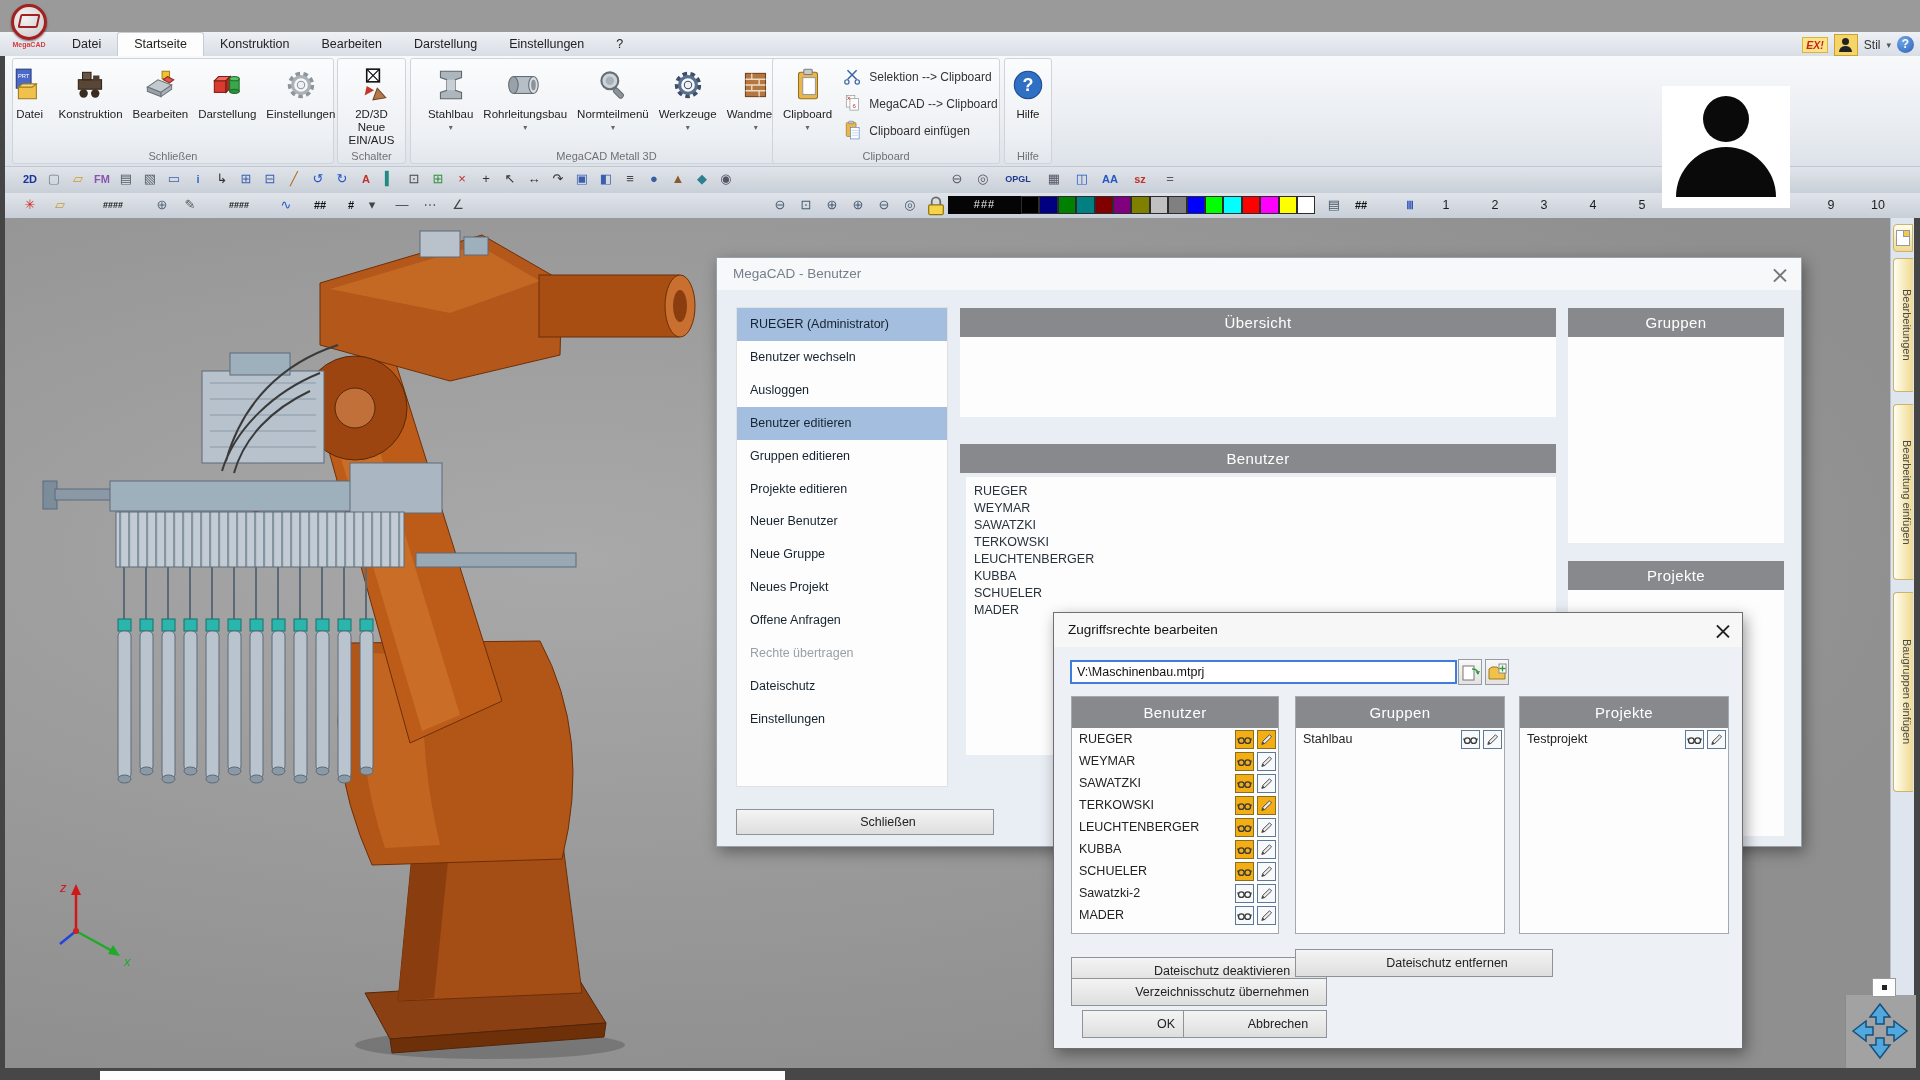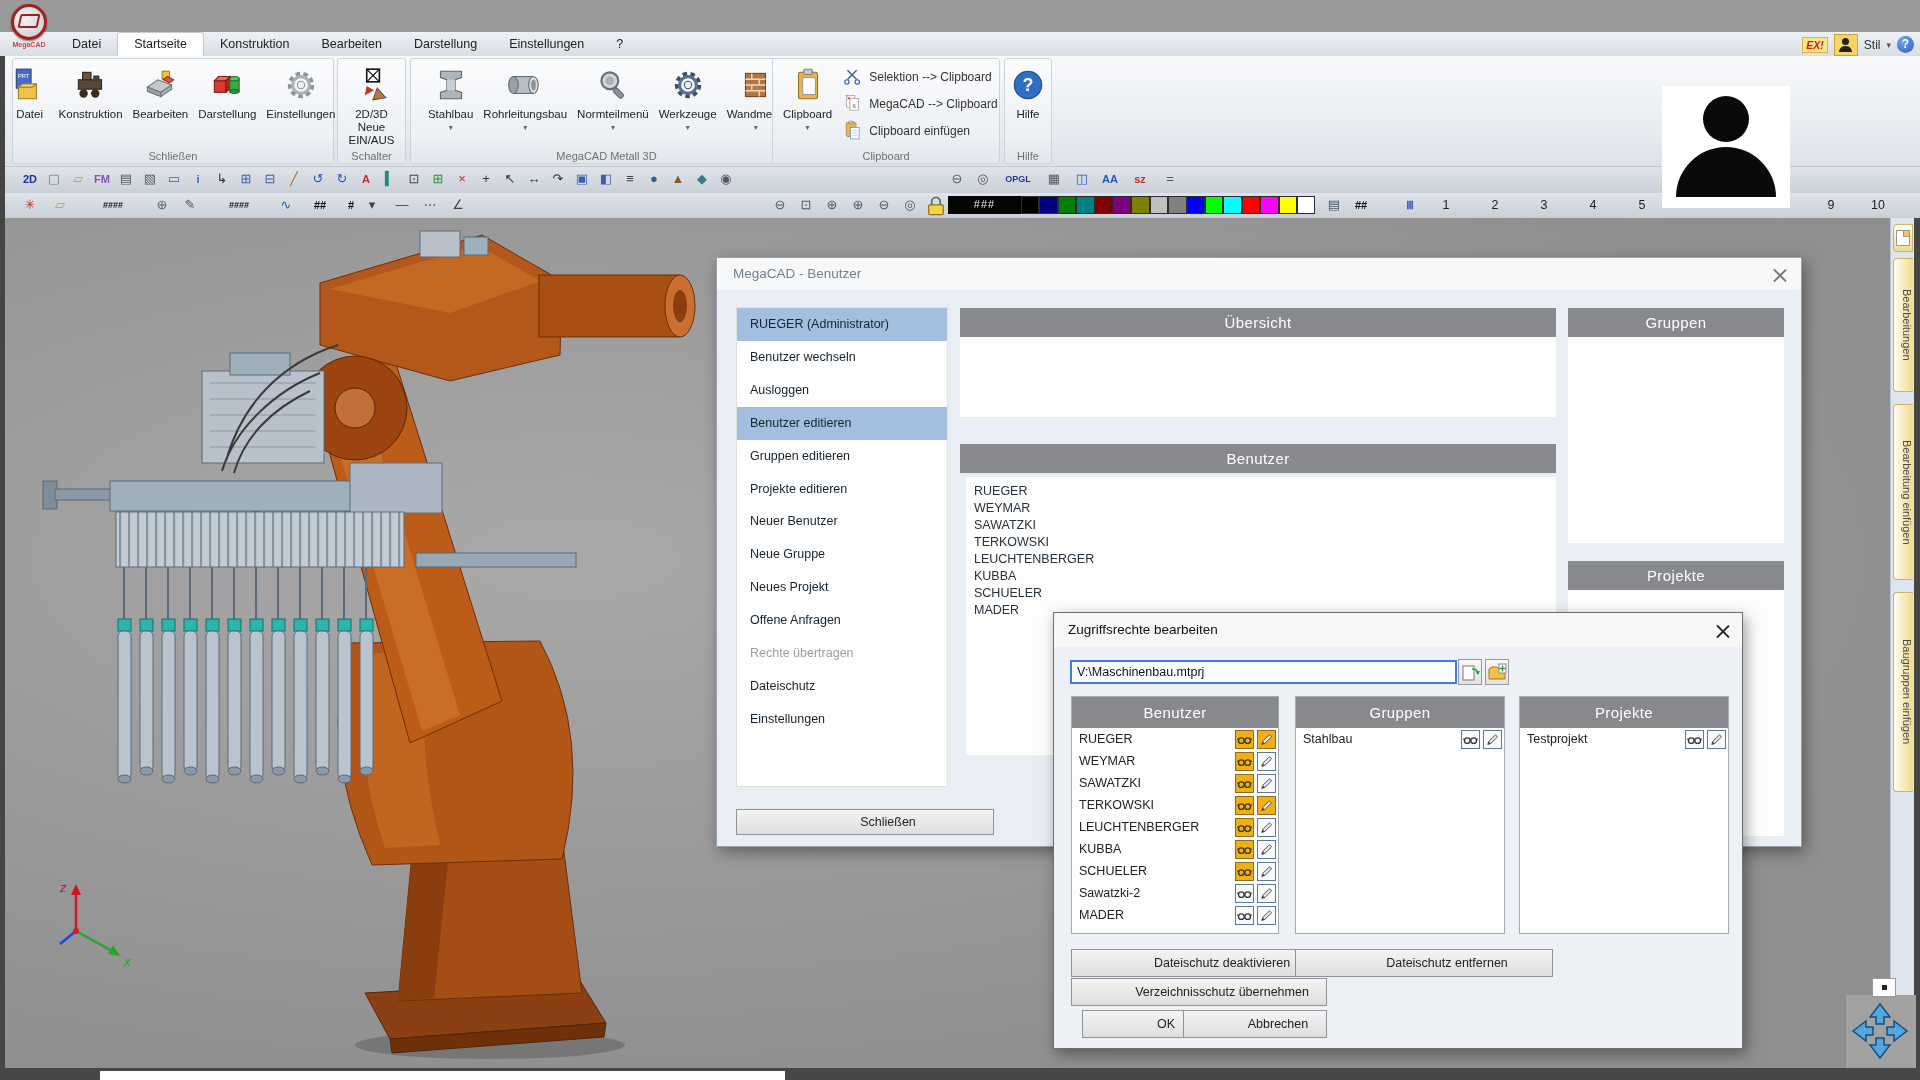--- a/index.html
+++ b/index.html
@@ -784,20 +784,20 @@
             </svg>
           </span>
           <span class="ricon">
             <svg viewBox="0 0 16 16">
               <path d="M3 13.2l1-3.2 7.2-7 2.2 2.2-7.2 7z" fill="#ececec" stroke="#444" stroke-width="1"></path>
               <path d="M3 13.2l1-3.2 2.2 2.2z" fill="#444"></path>
             </svg>
           </span>
         </div>
       </div>
-    <div class="rbtnrow btn abs" style="left:17px;top:336px;width:208px;">Dateischutz deaktivieren</div>
+    <div class="rbtnrow btn abs" style="left:17px;top:344px;width:208px;">Dateischutz deaktivieren</div>
     <div class="rbtnrow btn abs" style="left:17px;top:365px;width:208px;">Verzeichnisschutz übernehmen</div>
     <div class="rbtnrow btn abs" style="left:241px;top:336px;width:210px;">Dateischutz entfernen</div>
     <div class="rbtnrow btn abs" style="left:28px;top:397px;width:74px;">OK</div>
     <div class="rbtnrow btn abs" style="left:129px;top:397px;width:96px;">Abbrechen</div>
   </div>
 
 </div>
 
 </body></html>

